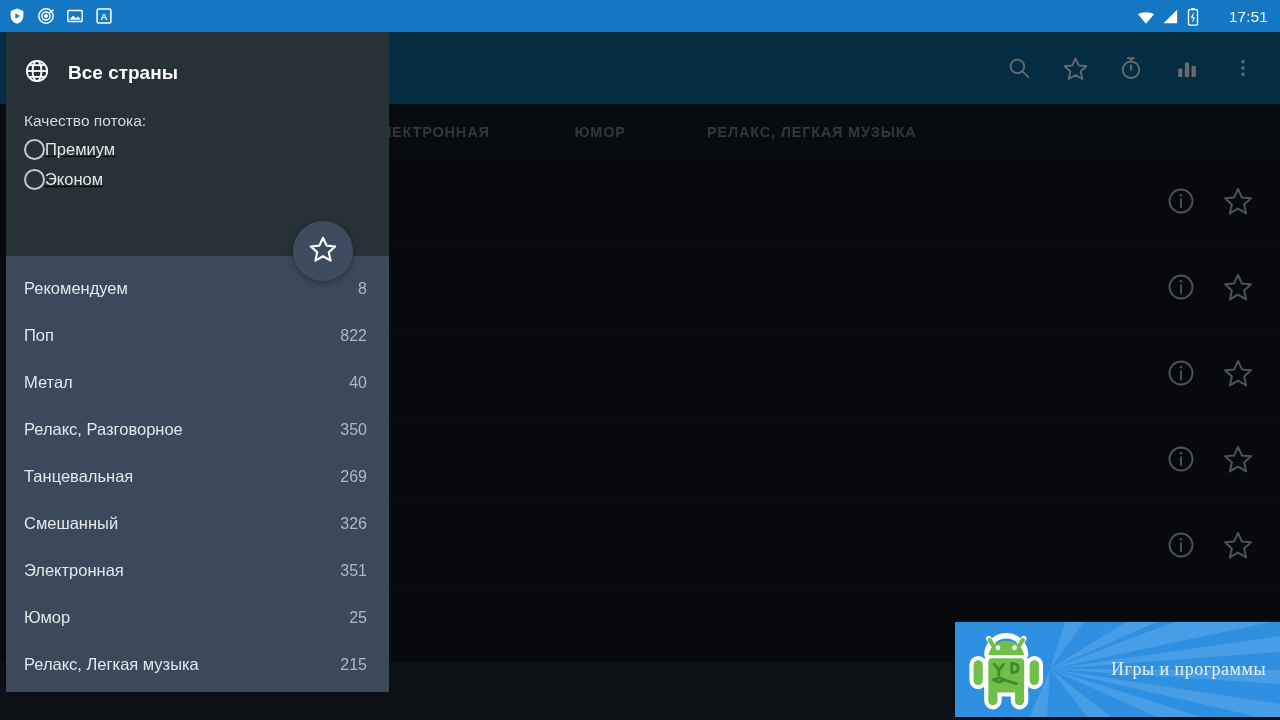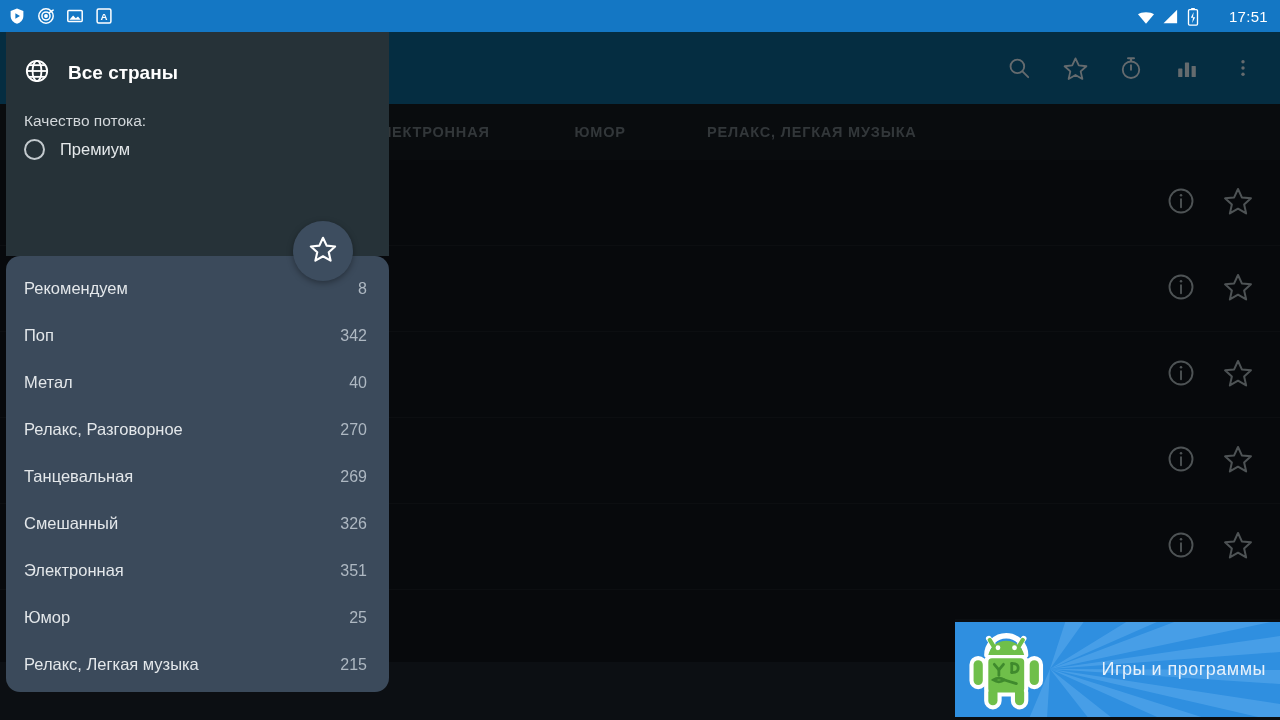--- a/index.html
+++ b/index.html
@@ -76,55 +76,54 @@
     position:absolute; top:32px; left:6px; width:383px; height:660px;
     z-index:30; overflow:hidden;
   }
   #drawer-head{ background:#263238; height:224px; position:relative; }
   #country-row{
     display:flex; align-items:center; gap:18px;
     padding:26px 0 0 18px;
   }
   #country-label{ color:#ffffff; font-size:19px; font-weight:700; }
   #quality-title{ color:#d3d8db; font-size:15.5px; padding:24px 0 0 18px; }
-  .radio-row{ display:flex; align-items:center; gap:15px; padding:9px 0 0 18px; }
+  .radio-row{ display:flex; align-items:center; padding:9px 0 0 18px;text-decoration:underline; }
   .radio{
     width:21px; height:21px; border-radius:50%; border:2px solid #c3cace;
     display:flex; align-items:center; justify-content:center; flex:0 0 auto;
   }
   .radio.on{ border-color:#18a0e0; }
   .radio.on:after{ content:""; width:11px; height:11px; border-radius:50%; background:#18a0e0; }
   .radio-label{ color:#e4e8ea; font-size:16.5px; }
 
   #fab{
     position:absolute; left:287px; top:189px; width:60px; height:60px;
     border-radius:50%; background:#3d4d5f; z-index:40;
     display:flex; align-items:center; justify-content:center;
     box-shadow:0 2px 6px rgba(0,0,0,.35);
   }
 
   #drawer-list{
     background:#3b4a5b; position:absolute; top:224px; left:0; right:0; bottom:0;
     padding-top:9px;
-    border-radius:14px;
   }
   .nav-item{
     height:47px; display:flex; align-items:center; padding:0 22px 0 18px;
   }
   .nav-label{ color:#e3e7ea; font-size:16.5px; white-space:nowrap; }
   .nav-count{ margin-left:auto; color:#aeb8c2; font-size:16px; }
 
   
   #watermark{
     position:absolute; right:0; bottom:0; width:325px; height:101px;
     z-index:70; overflow:hidden; background:#0b0e11;
     display:flex; align-items:center;
   }
   #wm-rays{ position:absolute; inset:3px 0 3px 0; background:#2f8fe0; overflow:hidden; }
-  #wm-texts{ position:relative; margin-left:auto; padding-right:14px; text-align:right; }
+  #wm-texts{ position:relative; margin-left:auto; padding-right:14px; text-align:right;font-family:Liberation Serif, serif; }
   #wm-line1{ color:#e7f1fb; font-size:18px; letter-spacing:.5px; }
   #wm-line2{ color:#ffffff; font-size:27px; font-weight:700; letter-spacing:1.5px; margin-top:2px; }
   #wm-robot{ position:relative; margin-left:8px; }
 </style>
 </head>
 <body>
 
 <div id="content-root">
 
   <div id="appbar">
@@ -311,46 +310,50 @@
       </span>
       <span id="country-label">Все страны</span>
     </div>
 
     <div id="quality-title">Качество потока:</div>
 
     <div class="radio-row">
       <span class="radio"></span>
       <span class="radio-label">Премиум</span>
     </div>
+    <div class="radio-row">
+      <span class="radio"></span>
+      <span class="radio-label">Эконом</span>
+    </div>
   </div>
 
   <div id="fab">
     <span>
       <svg width="30" height="30" viewBox="0 0 24 24" fill="none" stroke="#ffffff" stroke-width="1.7" stroke-linejoin="round">
         <polygon points="12,3 14.9,9.3 21.7,10 16.6,14.6 18.1,21.3 12,17.8 5.9,21.3 7.4,14.6 2.3,10 9.1,9.3"></polygon>
       </svg>
     </span>
   </div>
 
   <div id="drawer-list">
     <div class="nav-item">
       <span class="nav-label">Рекомендуем</span>
       <span class="nav-count">8</span>
     </div>
     <div class="nav-item">
       <span class="nav-label">Поп</span>
-      <span class="nav-count">342</span>
+      <span class="nav-count">822</span>
     </div>
     <div class="nav-item">
       <span class="nav-label">Метал</span>
       <span class="nav-count">40</span>
     </div>
     <div class="nav-item">
       <span class="nav-label">Релакс, Разговорное</span>
-      <span class="nav-count">270</span>
+      <span class="nav-count">350</span>
     </div>
     <div class="nav-item">
       <span class="nav-label">Танцевальная</span>
       <span class="nav-count">269</span>
     </div>
     <div class="nav-item">
       <span class="nav-label">Смешанный</span>
       <span class="nav-count">326</span>
     </div>
     <div class="nav-item">

